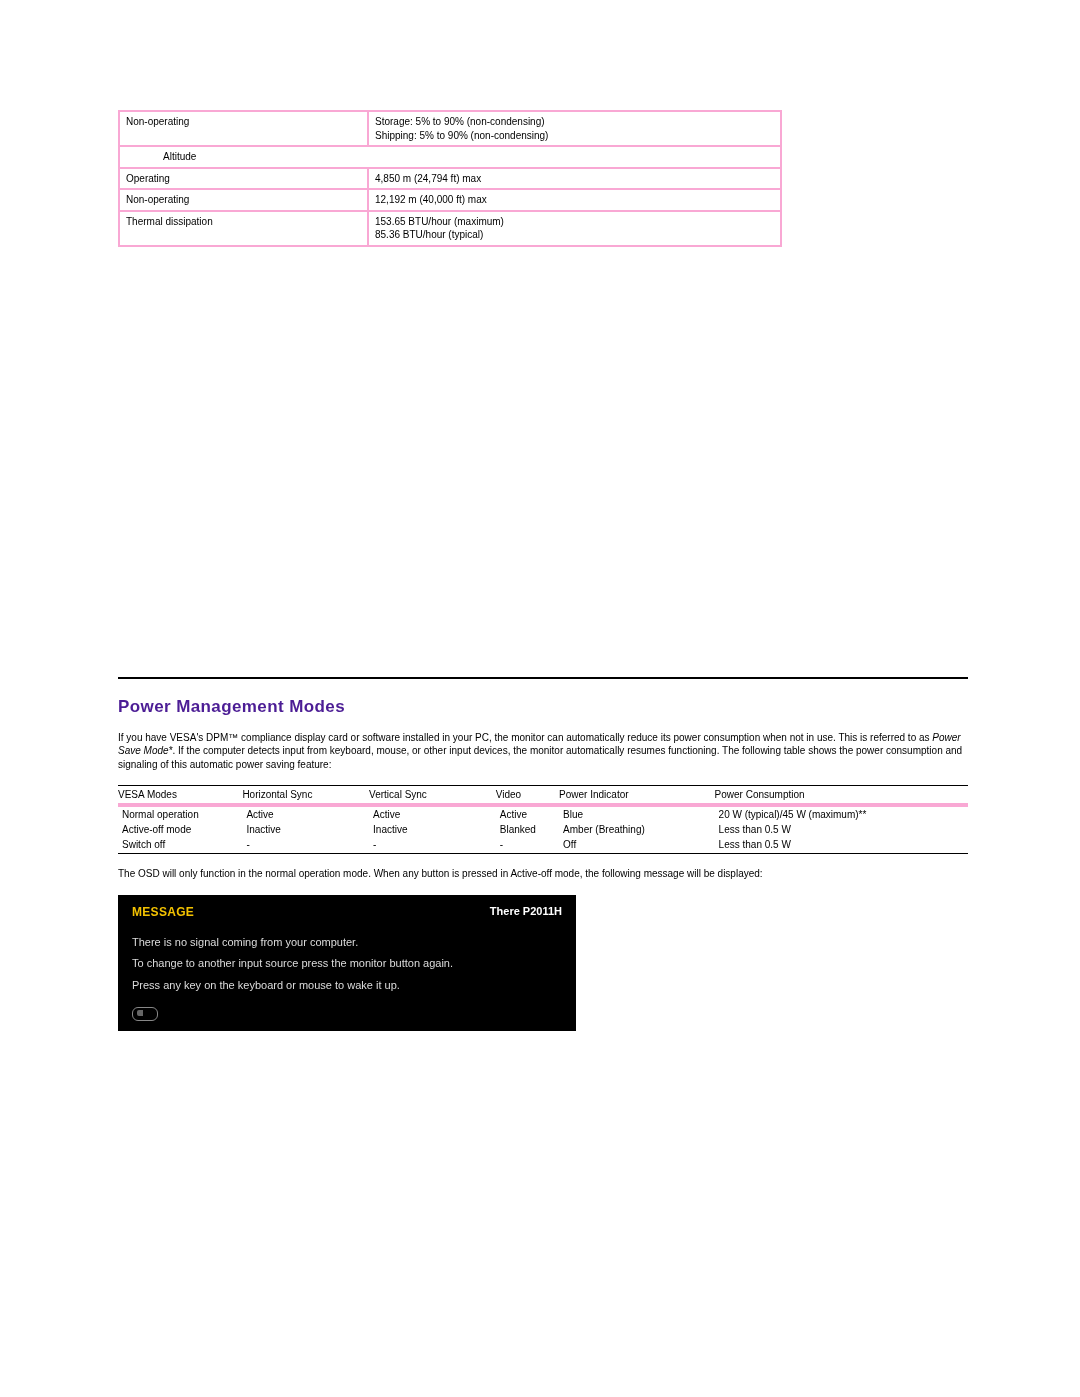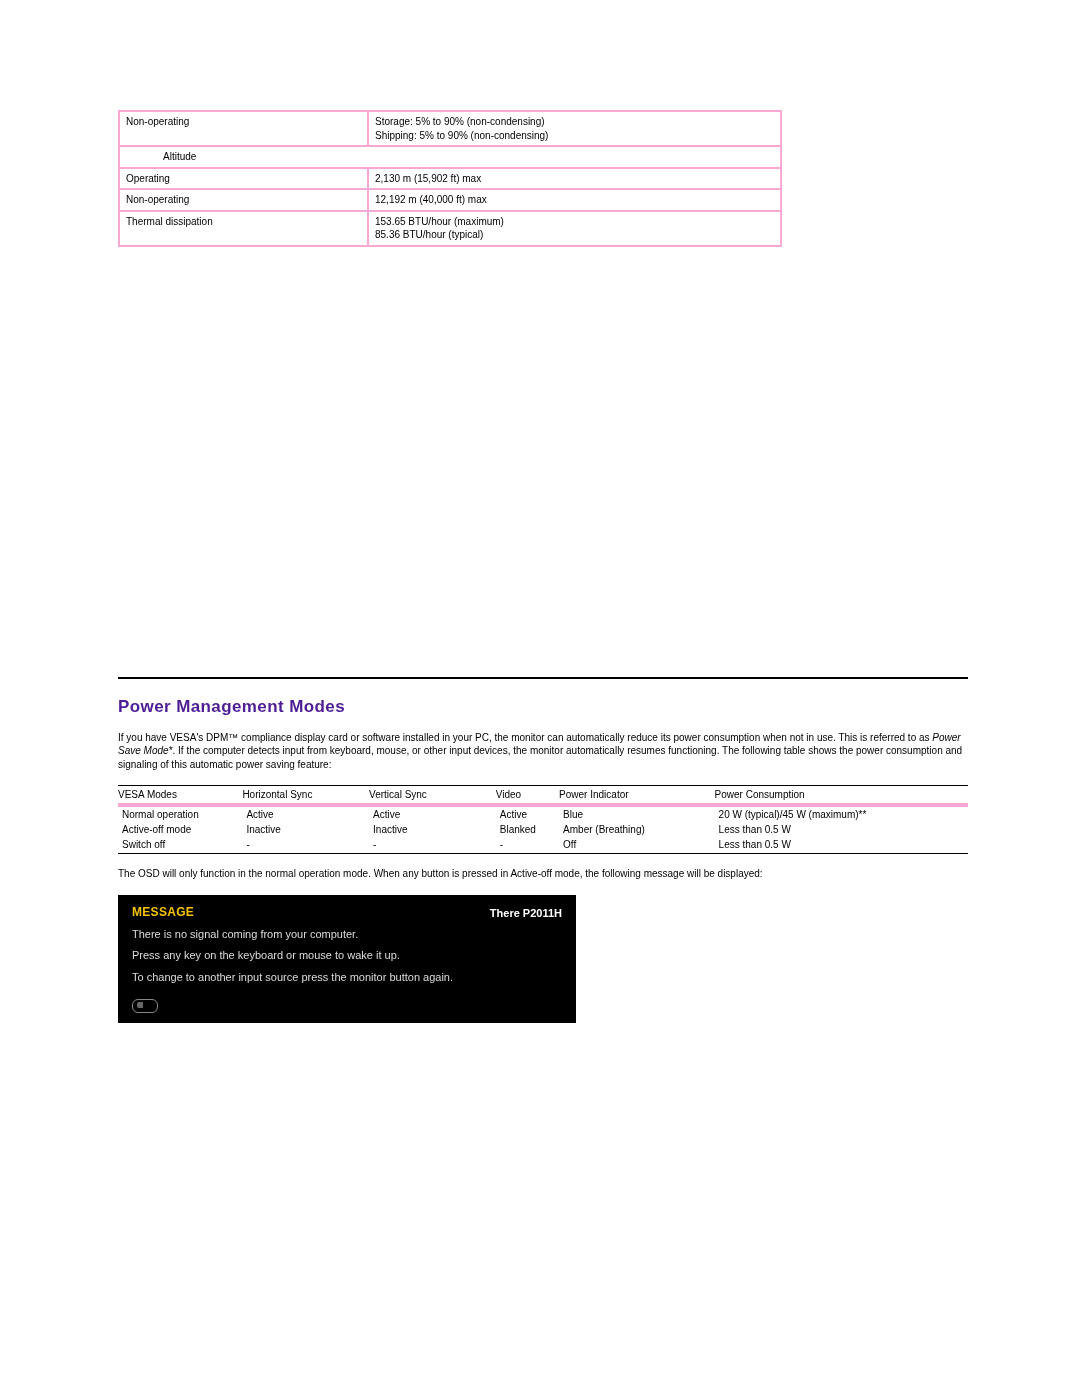--- a/index.html
+++ b/index.html
@@ -90,22 +90,22 @@
     background: #000000;
     color: #dcdcdc;
     font-family: Tahoma, Verdana, sans-serif;
     font-size: 11px;
     padding: 10px 14px 8px 14px;
     box-sizing: border-box;
   }
   .osd .hdr {
     display: flex;
     justify-content: space-between;
-    align-items: flex-end;
-    margin-bottom: 8px;
+    align-items: flex-start;
+    margin-bottom: 16px;
   }
   .osd .msg-label {
     color: #f3c200;
     font-size: 12px;
     font-weight: bold;
     letter-spacing: 0.3px;
   }
   .osd .model {
     color: #ffffff;
     font-size: 11px;
@@ -142,21 +142,21 @@
     <tbody>
         <tr>
       <td class="label">Non-operating</td>
       <td><span>Storage: 5% to 90% (non-condensing)<br>Shipping: 5% to 90% (non-condensing)</span></td>
     </tr>
     <tr class="section">
       <td class="full" colspan="2">Altitude</td>
     </tr>
     <tr>
       <td class="label">Operating</td>
-      <td>2,130 m (15,902 ft) max</td>
+      <td>4,850 m (24,794 ft) max</td>
     </tr>
     <tr>
       <td class="label">Non-operating</td>
       <td>12,192 m (40,000 ft) max</td>
     </tr>
     <tr>
       <td class="label">Thermal dissipation</td>
       <td><span>153.65 BTU/hour (maximum)<br>85.36 BTU/hour (typical)</span></td>
     </tr>
   </tbody>
@@ -210,18 +210,18 @@
     </table>
 
   <p class="note">The OSD will only function in the normal operation mode. When any button is pressed in Active-off mode, the following message will be displayed:</p>
 
   <div class="osd">
     <div class="hdr">
       <span class="msg-label">MESSAGE</span>
       <span class="model">There P2011H</span>
     </div>
     <div class="line">There is no signal coming from your computer.</div>
+    <div class="line">To change to another input source press the monitor button again.</div>
     <div class="line">Press any key on the keyboard or mouse to wake it up.</div>
-    <div class="line">To change to another input source press the monitor button again.</div>
     <span class="foot-icon"></span>
   </div>
 
 </div>
 
 </body></html>

